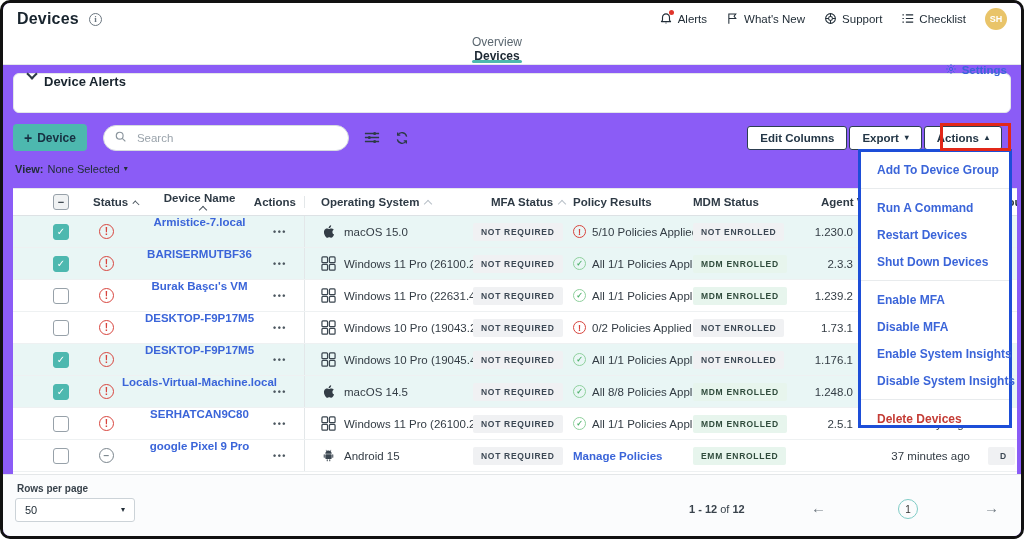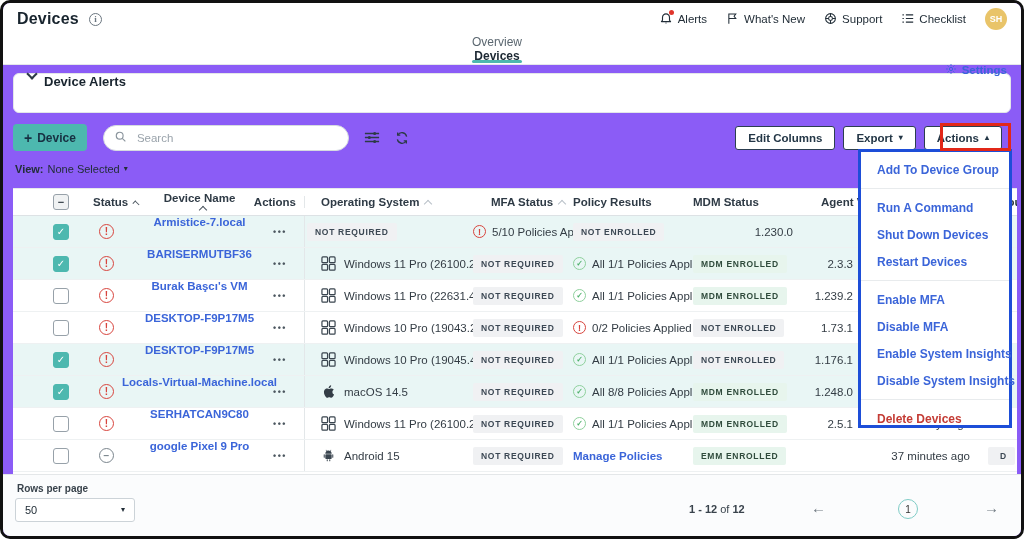--- a/index.html
+++ b/index.html
@@ -30,21 +30,21 @@
 
   
   .toolbar{position:absolute;left:10px;top:121px;right:10px;height:28px;}
   .tool-left{position:absolute;left:0;top:0;display:flex;align-items:center;}
   .btn-device{height:27px;background:#4db8af;border-radius:4px;display:flex;align-items:center;padding:0 11px;font-size:12px;font-weight:700;color:#173042;cursor:pointer;}
   .btn-device .plus{font-size:14px;margin-right:5px;font-weight:700;}
   .search{height:26px;width:246px;margin-left:16px;background:#fff;border:1px solid #d6dbdf;border-radius:13px;display:flex;align-items:center;padding:0 10px;}
   .search input{border:none;outline:none;font-size:11.5px;color:#333;width:180px;margin-left:8px;font-family:"Liberation Sans",sans-serif;background:transparent;}
   .search input::placeholder{color:#9aa3ab;}
   .ticon{margin-left:15px;cursor:pointer;display:flex;}
-  .tool-right{position:absolute;right:9px;top:2px;display:flex;gap:8px;}
+  .tool-right{position:absolute;right:9px;top:2px;display:flex;gap:2px;}
   .obtn{height:24px;background:#fff;border:1.5px solid #2c3e50;border-radius:3px;color:#233646;font-size:11.5px;font-weight:700;display:flex;align-items:center;padding:0 12px;gap:6px;cursor:pointer;}
   .caret{font-size:8px;line-height:1;}
 
   .view-row{position:absolute;left:12px;top:160px;display:flex;align-items:center;gap:4px;font-size:11px;color:#222e38;}
   .view-label{font-weight:700;}
 
   
   .table-wrap{position:absolute;left:10px;top:185px;width:1004px;bottom:62px;overflow:hidden;background:#fff;border-top:1px solid #e6e9eb;z-index:1;}
   .tbl{width:1032px;}
   .thead,.trow{display:grid;grid-template-columns:78px 47px 118px 49px 166px 100px 120px 128px 60px 115px 51px;align-items:center;}
@@ -265,20 +265,28 @@
             </div>
     <div class="td c-status">
               <span class="ic-alert">!</span>
             </div>
     <div class="td c-name">
               <a class="lnk">Armistice-7.local</a>
             </div>
     <div class="td c-actions">
               <span class="dots">•••</span>
             </div>
+    <div class="td c-os">
+              <span class="osic">
+                <svg width="15" height="15" viewBox="0 0 17 17">
+                  <path fill="#333d46" d="M12.9 9.1c0-1.8 1.5-2.7 1.5-2.7-.8-1.2-2.1-1.4-2.6-1.4-1.1-.1-2.1.6-2.7.6-.5 0-1.4-.6-2.3-.6-1.2 0-2.3.7-2.9 1.8-1.2 2.1-.3 5.3 1 7 .6.9 1.3 1.8 2.2 1.8.9 0 1.2-.6 2.3-.6 1.1 0 1.4.6 2.3.6.9 0 1.5-.9 2.1-1.7.7-1 .9-1.9 1-2-.1 0-1.9-.8-1.9-2.8zM10.8 3.7c.5-.6.8-1.5.7-2.3-.7 0-1.6.5-2.1 1.1-.5.6-.9 1.5-.8 2.3.9.1 1.7-.5 2.2-1.1z"></path>
+                </svg>
+              </span>
+              <span>macOS 15.0</span>
+            </div>
     <div class="td c-mfa">
               <span class="badge">NOT REQUIRED</span>
             </div>
     <div class="td c-policy">
               <span class="ic-alert" style="width:13px;height:13px;font-size:9px">!</span>
               <span>5/10 Policies Applied</span>
             </div>
     <div class="td c-mdm">
               <span class="badge ">NOT ENROLLED</span>
             </div>
@@ -556,22 +564,22 @@
     </div>
   </div>
 
   <div class="dropdown" id="actions-menu">
       <div class="mgroup">
         <div class="mitem ">Add To Device Group</div>
       </div>
       <div class="mdiv"></div>
       <div class="mgroup">
         <div class="mitem ">Run A Command</div>
+        <div class="mitem ">Restart Devices</div>
         <div class="mitem ">Shut Down Devices</div>
-        <div class="mitem ">Restart Devices</div>
       </div>
       <div class="mdiv"></div>
       <div class="mgroup">
         <div class="mitem ">Enable MFA</div>
         <div class="mitem ">Disable MFA</div>
         <div class="mitem ">Enable System Insights</div>
         <div class="mitem ">Disable System Insights</div>
       </div>
       <div class="mdiv"></div>
       <div class="mgroup">

